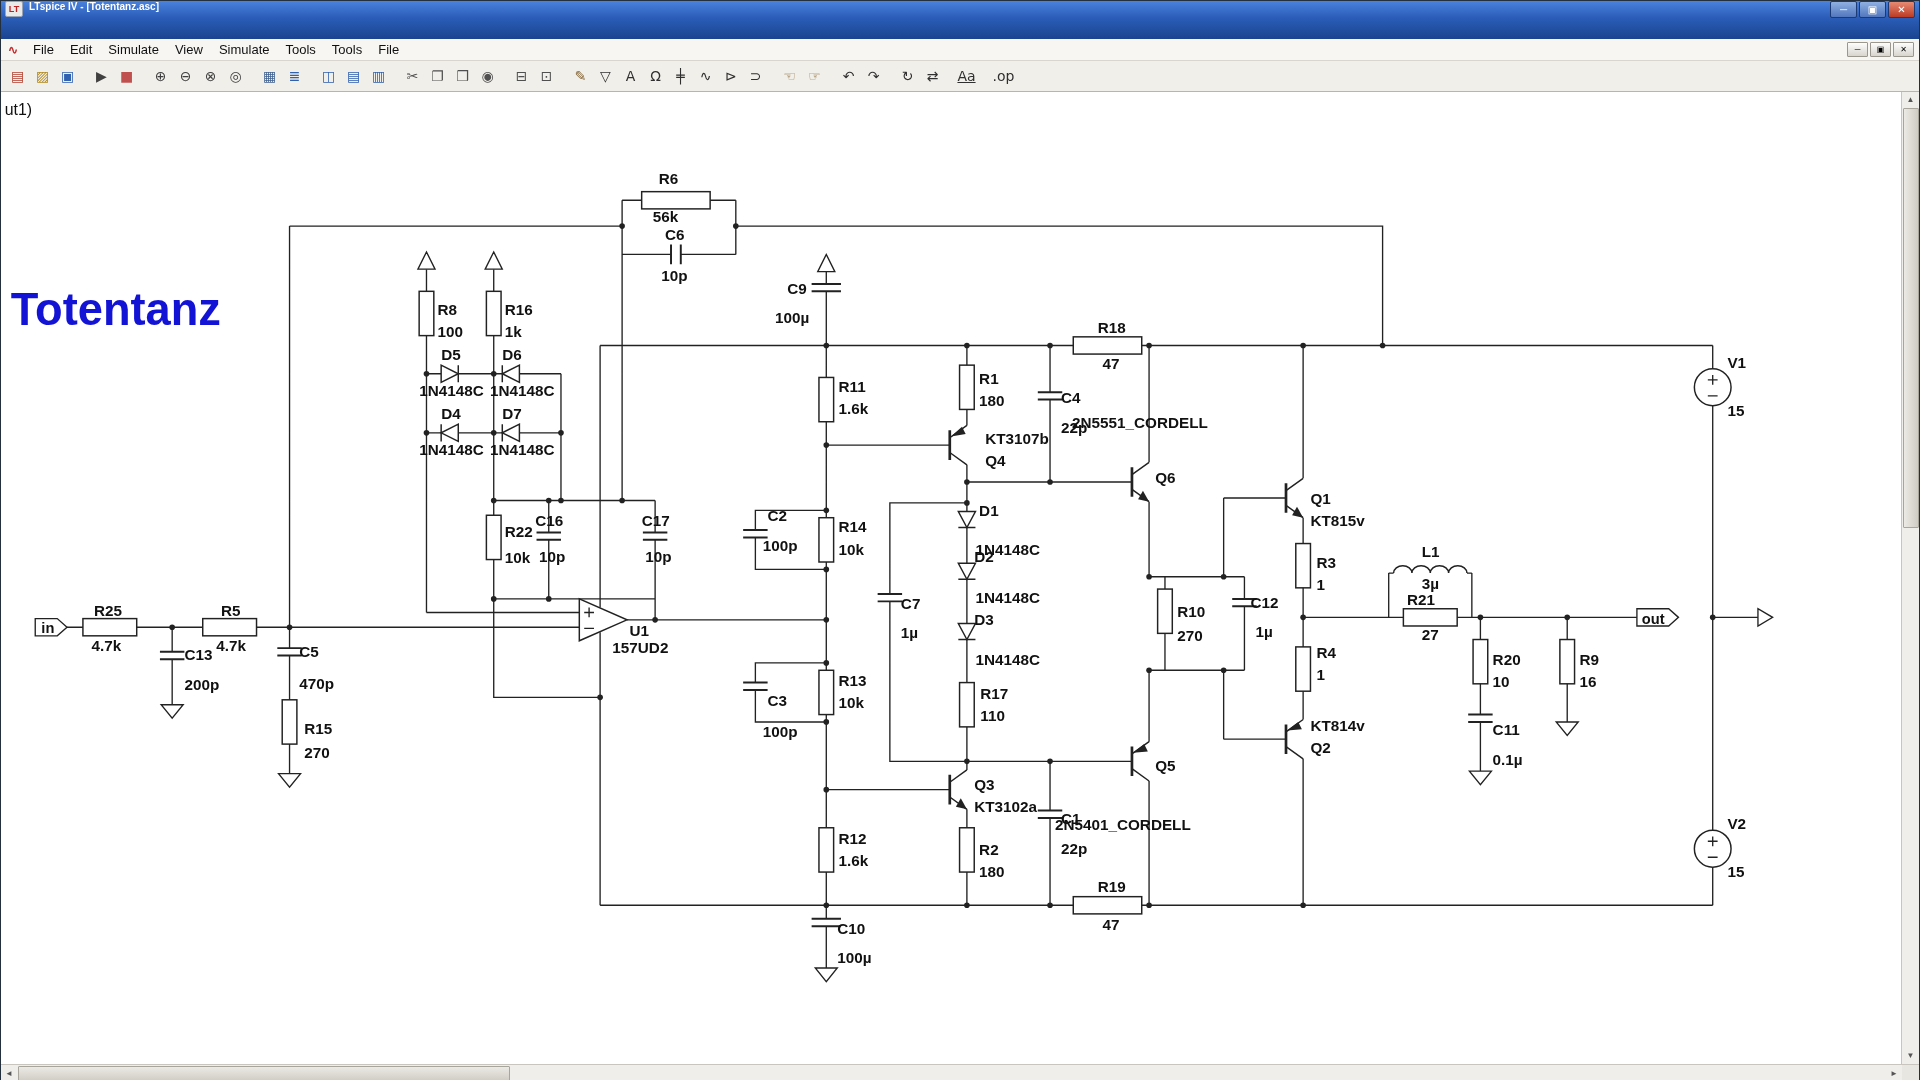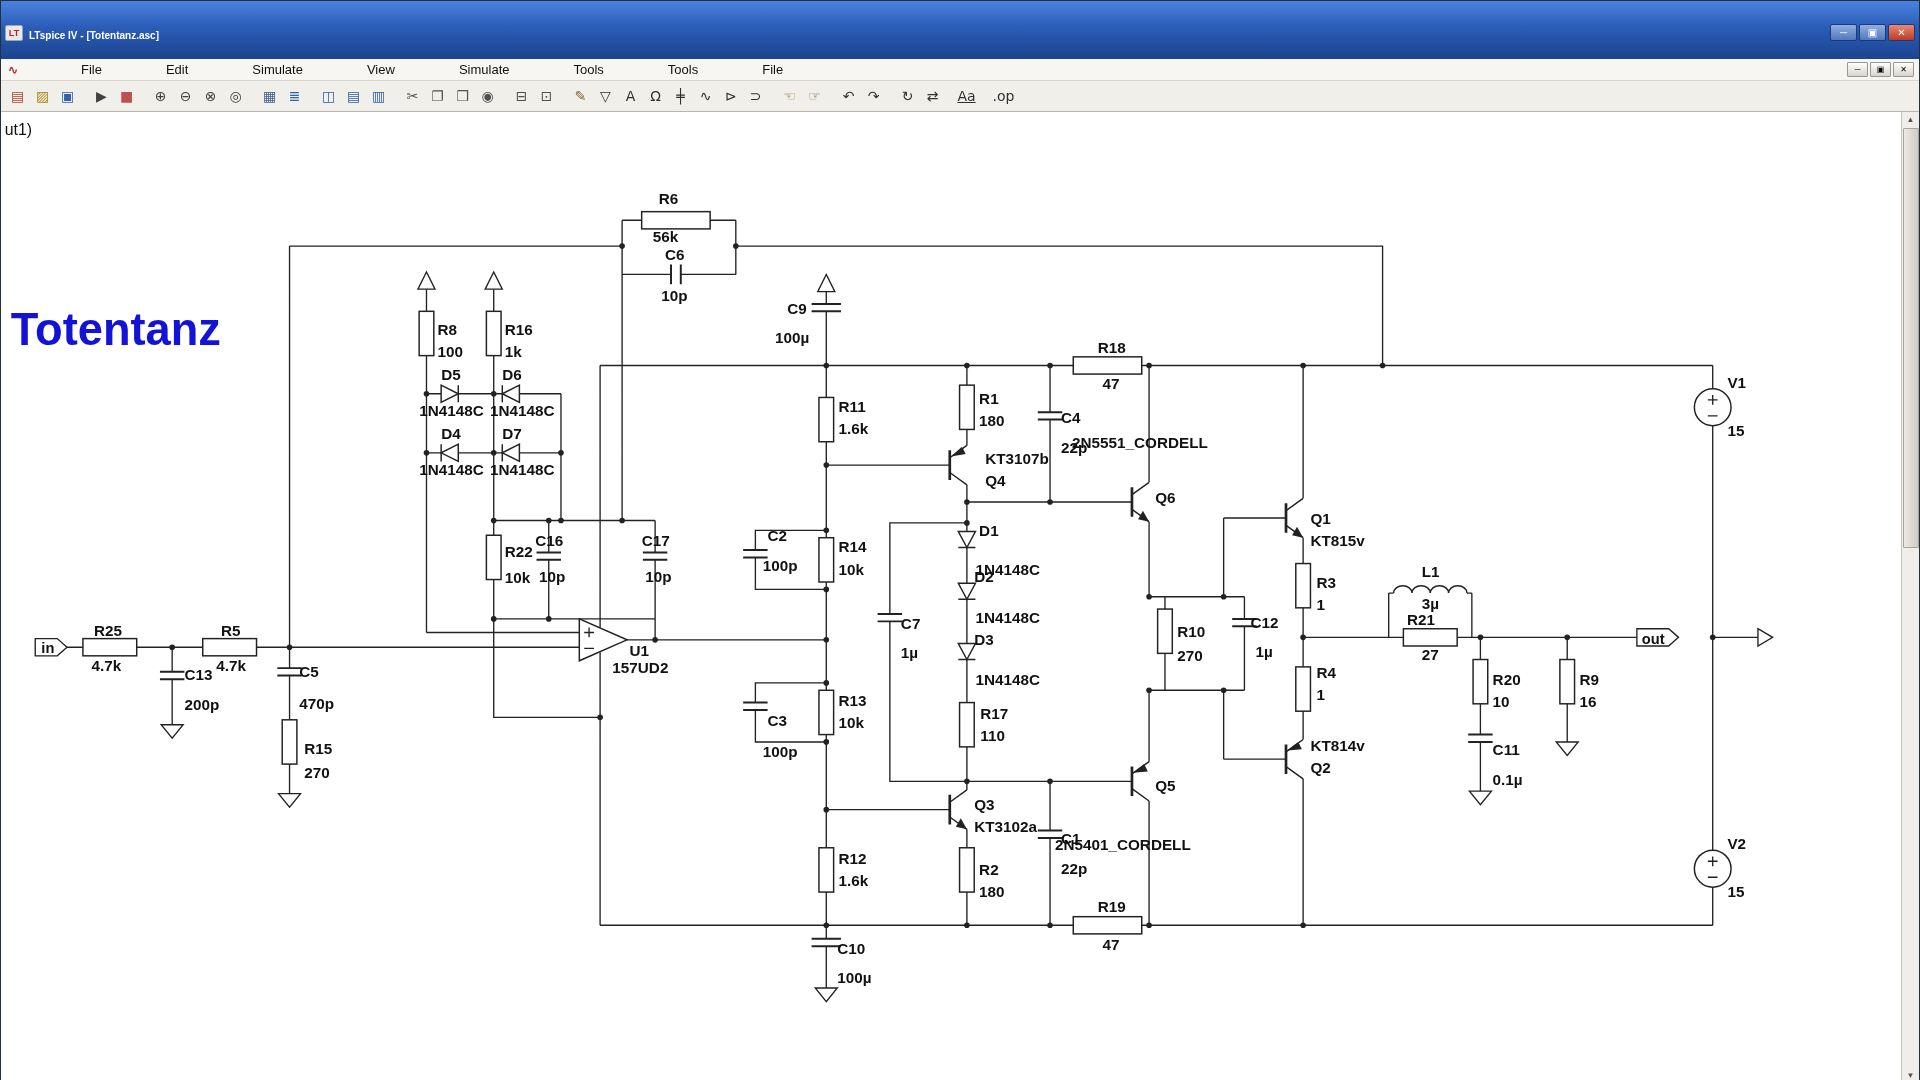--- a/index.html
+++ b/index.html
@@ -1,31 +1,31 @@
 <!DOCTYPE html>
 <html><head>
 <meta charset="utf-8">
 <style>
   html,body{margin:0;padding:0;}
   body{width:1920px;height:1080px;overflow:hidden;background:#c8c4bc;font-family:"Liberation Sans",sans-serif;}
   .window{width:1920px;height:1080px;display:flex;flex-direction:column;box-sizing:border-box;border:1px solid #24303e;background:#ece9e2;}
 
   
-  .titlebar{height:22px;background:linear-gradient(#4a82dd 0%,#2a5cb8 45%,#1b448f 100%);display:flex;align-items:flex-end;padding:18px 4px;color:#fff;flex:0 0 auto;}
+  .titlebar{height:38px;background:linear-gradient(#4a82dd 0%,#2a5cb8 45%,#1b448f 100%);display:flex;align-items:flex-start;padding:0 4px;color:#fff;flex:0 0 auto;}
   .app-icon{width:16px;height:14px;background:#e9e9e9;border:1px solid #9aa4b4;color:#c02020;font-size:9px;font-weight:bold;line-height:14px;text-align:center;border-radius:2px;}
   .wtitle{font-size:10px;font-weight:700;margin-left:6px;flex:1;white-space:nowrap;}
   .win-controls{display:flex;gap:2px;}
   .wc{width:27px;height:17px;font-size:10px;line-height:15px;text-align:center;color:#fff;border:1px solid #1c3a74;border-radius:2px;background:linear-gradient(#8fb0e2,#5277bd);padding:0;cursor:default;}
   .wc.close{background:linear-gradient(#e68a74,#bd3b24);}
 
   
   .menubar{height:21px;background:#f7f6f3;border-bottom:1px solid #d8d5cf;display:flex;align-items:center;font-size:13px;color:#111;flex:0 0 auto;}
   .doc-icon{width:16px;text-align:center;margin:0 4px;color:#c03030;font-weight:bold;font-size:12px;}
   #menu-items{display:flex;}
-  #menu-items span{padding:2px 8px;cursor:default;margin-left:48px;}
+  #menu-items span{padding:2px 8px;cursor:default;}
   .child-controls{margin-left:auto;display:flex;gap:2px;padding-right:5px;}
   .cc{width:21px;height:15px;font-size:8px;line-height:13px;text-align:center;background:linear-gradient(#fdfdfd,#d8d5ce);border:1px solid #9a978f;border-radius:1px;padding:0;}
 
   
   .toolbar{height:30px;background:#f1efe9;border-bottom:1px solid #b8b5ad;display:flex;align-items:center;padding:0 4px;flex:0 0 auto;}
   .tbtn{width:25px;height:25px;background:transparent;border:none;padding:0;font-size:14px;line-height:25px;text-align:center;font-family:"DejaVu Sans",sans-serif;cursor:default;}
   .tbtn.gap{margin-left:9px;}
 
   
   .canvas-row{height:972px;display:flex;flex:0 0 auto;background:#fff;}

